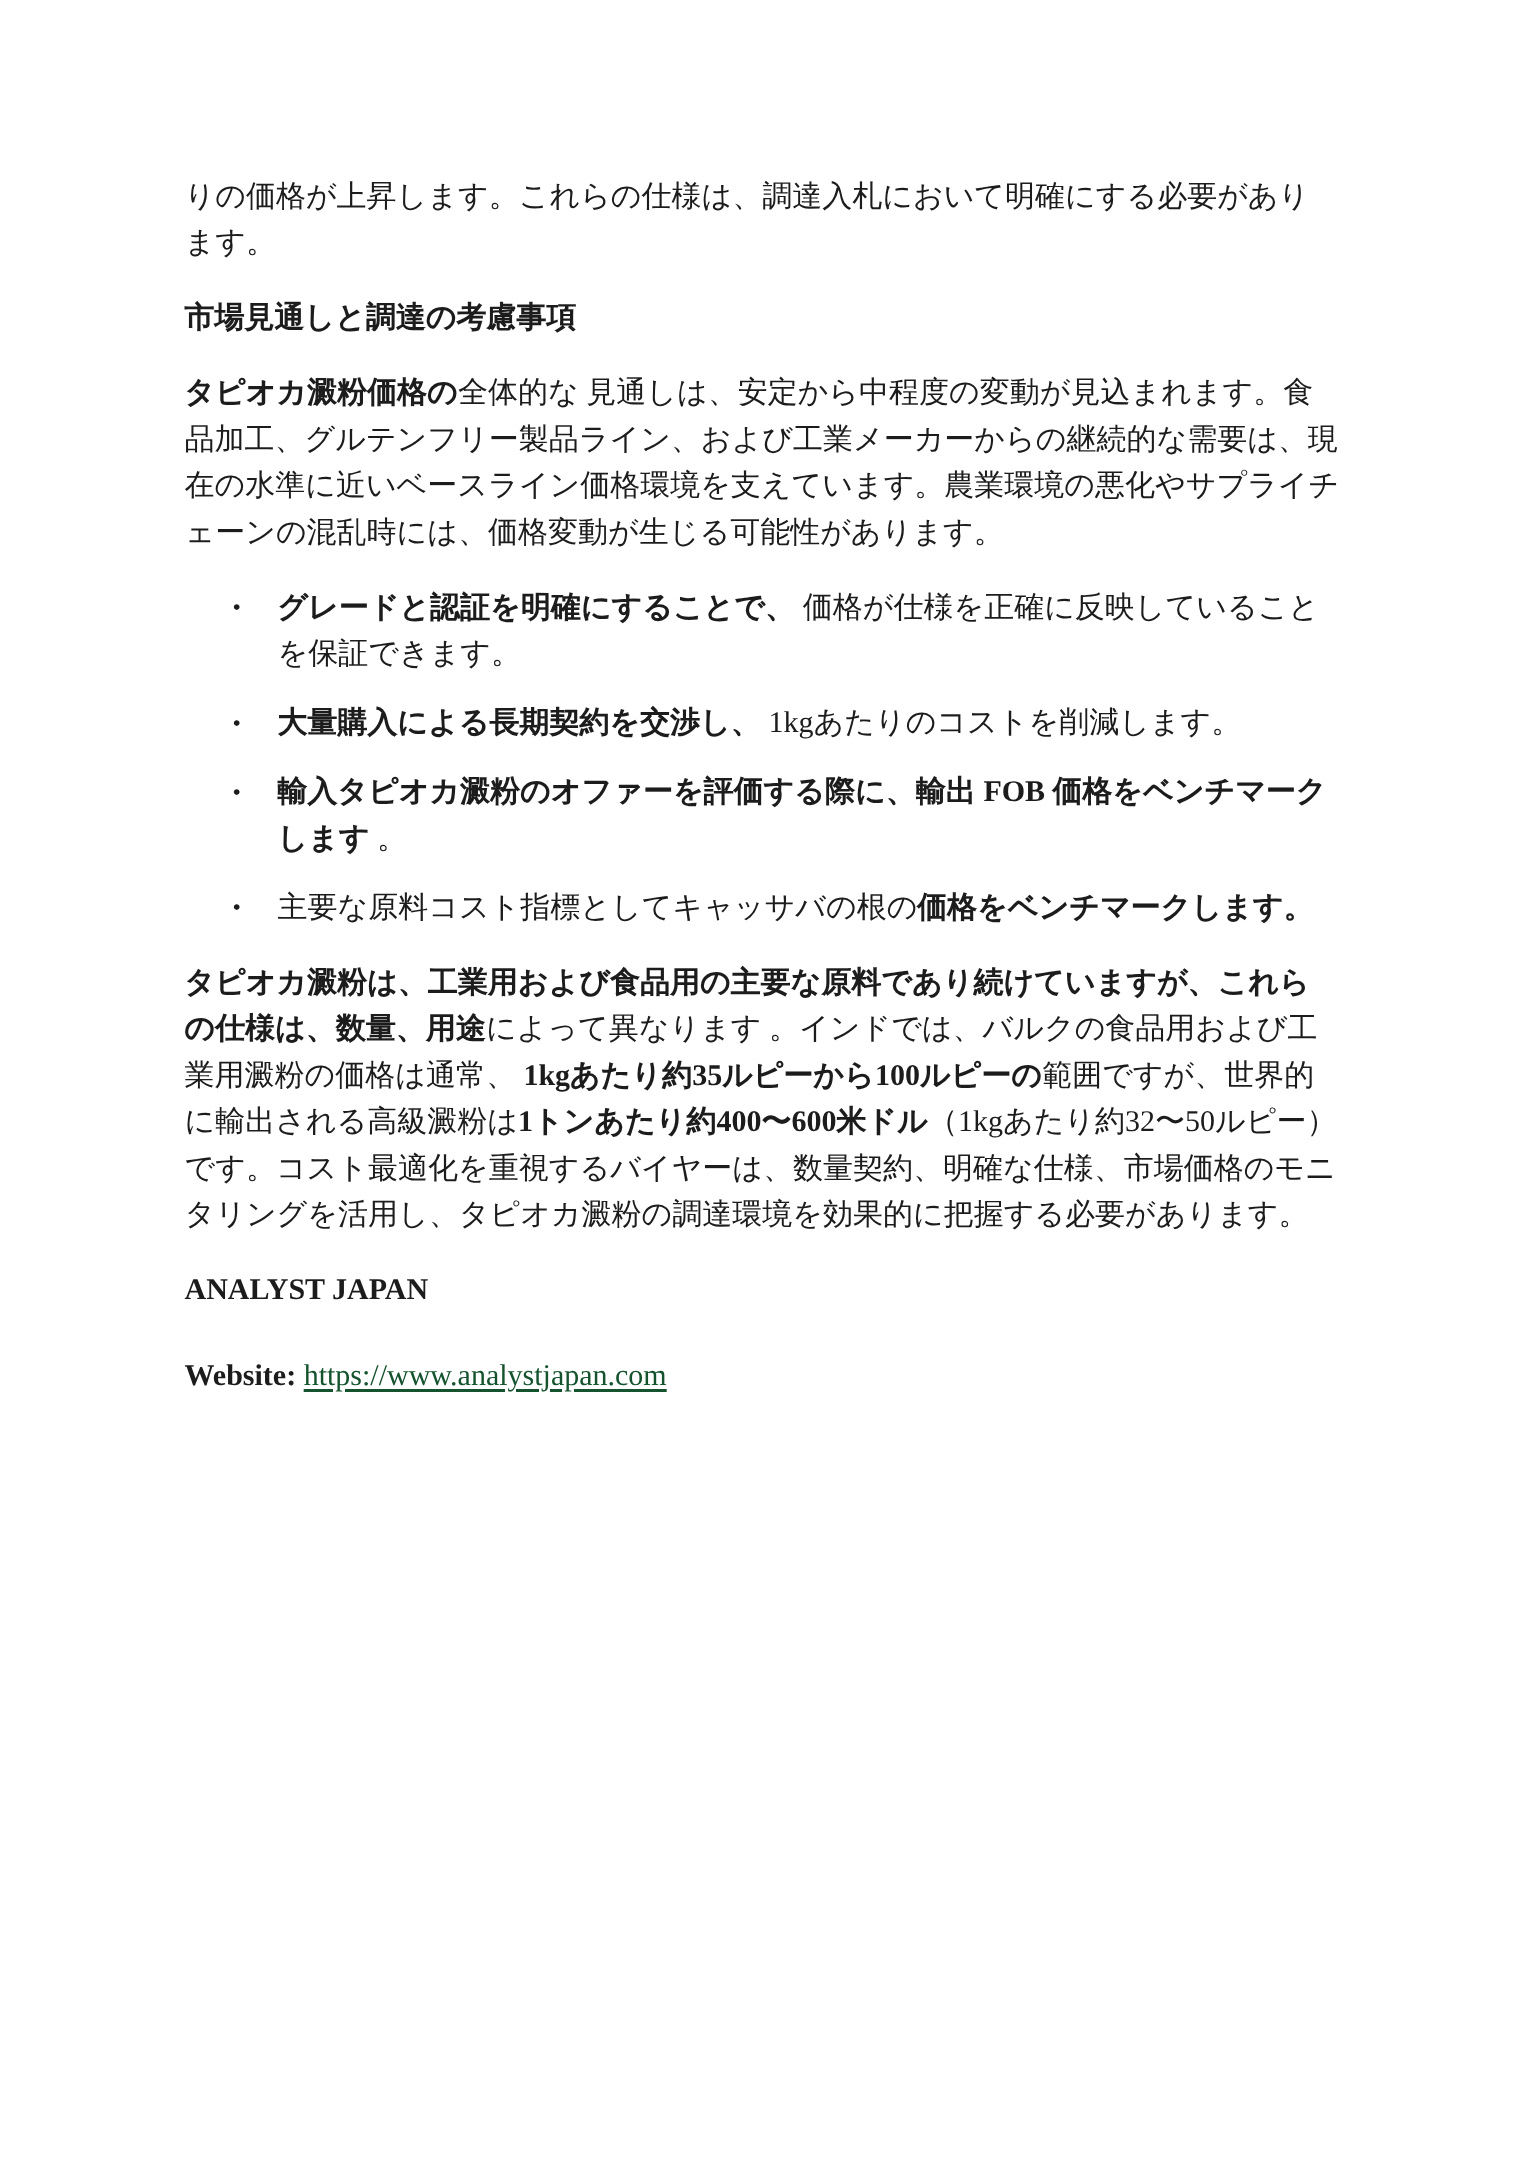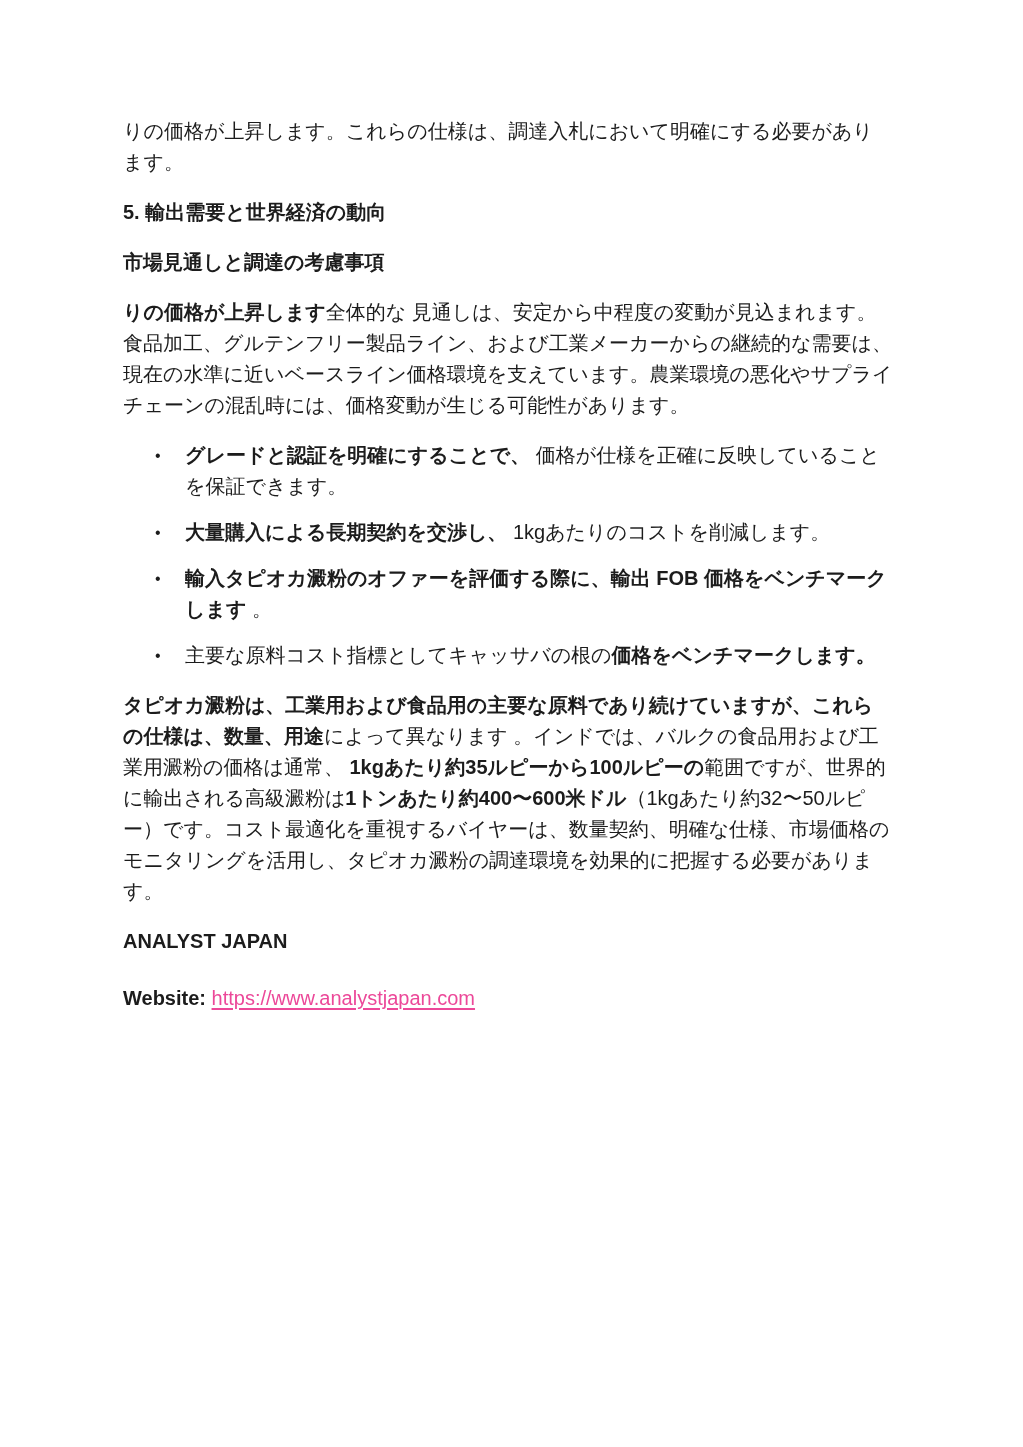--- a/index.html
+++ b/index.html
@@ -3,21 +3,21 @@
 <meta charset="utf-8">
 <style>
   html, body { margin: 0; padding: 0; background: #ffffff; }
   .page {
     position: relative;
     width: 1023px;
     height: 1447px;
     box-sizing: border-box;
     background: #ffffff;
     padding: 116px 130px 0 123px;
-    font-family: Liberation Sans, sans-serif;
+    font-family: Liberation Serif, serif;
     color: #1c1c1c;
     font-size: 20px;
     line-height: 31px;
     overflow: hidden;
   }
   p, h2, h3 { margin: 0 0 19px 0; font-size: 20px; line-height: 31px; font-weight: 400; }
   h2, h3 { font-weight: 700; margin-top: 3px; }
   .b { font-weight: 700; }
   ul.bullets {
     list-style: none;
@@ -31,39 +31,38 @@
   ul.bullets li .dot {
     position: absolute;
     left: -30px;
     top: 0;
     font-size: 16px;
   }
   .footer-company { font-weight: 700; margin: 7px 0 26px 0; }
   .footer-contact { margin-bottom: 19px; }
   .footer-website { margin-top: 3px; }
   a.site-link {
-    color: #ec4899;
+    color: #14532d;
     text-decoration: underline;
     text-underline-offset: 3px;
   }
 </style>
 </head>
 <body>
 
 <div class="page">
 
   <p>りの価格が上昇します。これらの仕様は、調達入札において明確にする必要があります。</p>
 
-  <h2>5. 輸出需要と世界経済の動向</h2>
 
 
   <h2>市場見通しと調達の考慮事項</h2>
 
   <p>
-    <span class="b">りの価格が上昇します</span><span>全体的な 見通しは、安定から中程度の変動が見込まれます。食品加工、グルテンフリー製品ライン、および工業メーカーからの継続的な需要は、現在の水準に近いベースライン価格環境を支えています。農業環境の悪化やサプライチェーンの混乱時には、価格変動が生じる可能性があります。</span>
+    <span class="b">タピオカ澱粉価格の</span><span>全体的な 見通しは、安定から中程度の変動が見込まれます。食品加工、グルテンフリー製品ライン、および工業メーカーからの継続的な需要は、現在の水準に近いベースライン価格環境を支えています。農業環境の悪化やサプライチェーンの混乱時には、価格変動が生じる可能性があります。</span>
   </p>
 
 
   <ul class="bullets">
     <li>
       <span class="dot">•</span>
       <span class="b">グレードと認証を明確にすることで、</span><span> 価格が仕様を正確に反映していることを保証できます。</span>
     </li>
     <li>
       <span class="dot">•</span>

